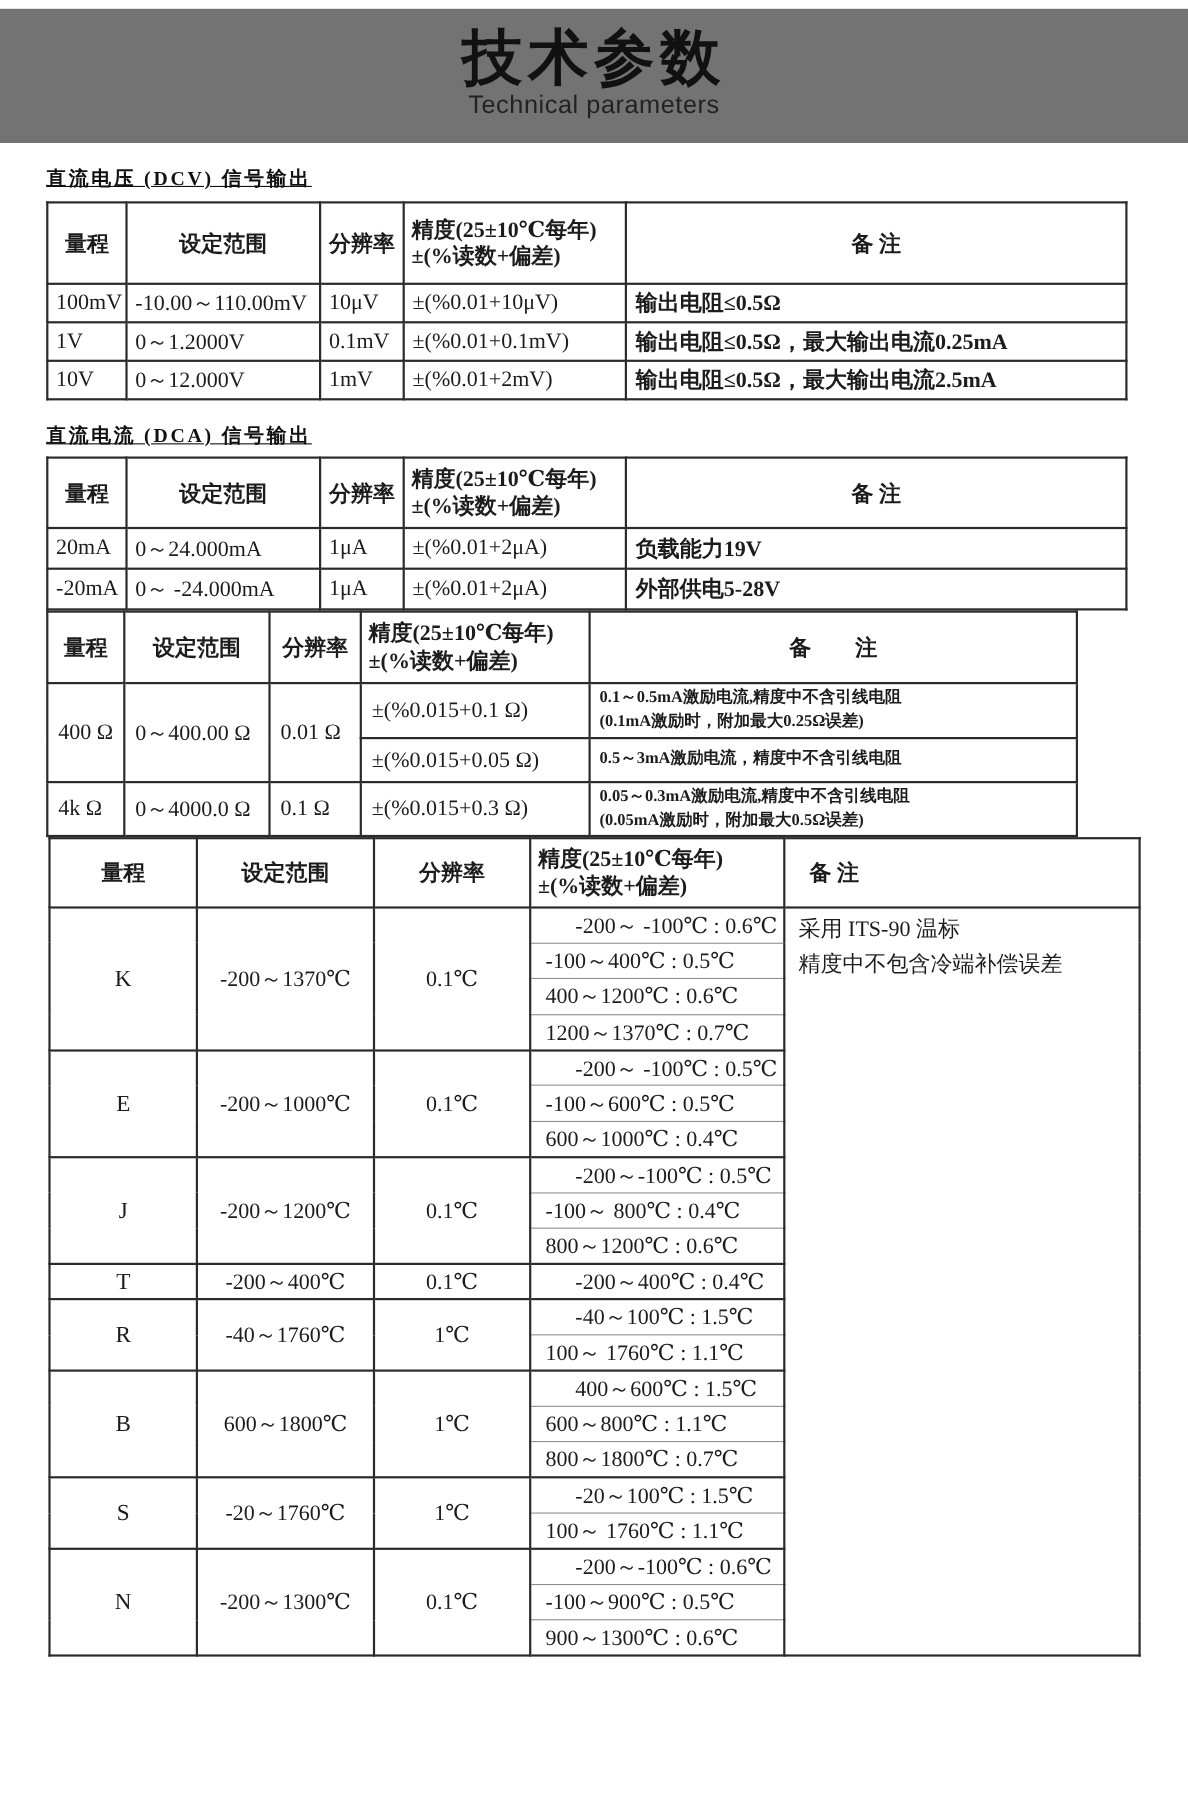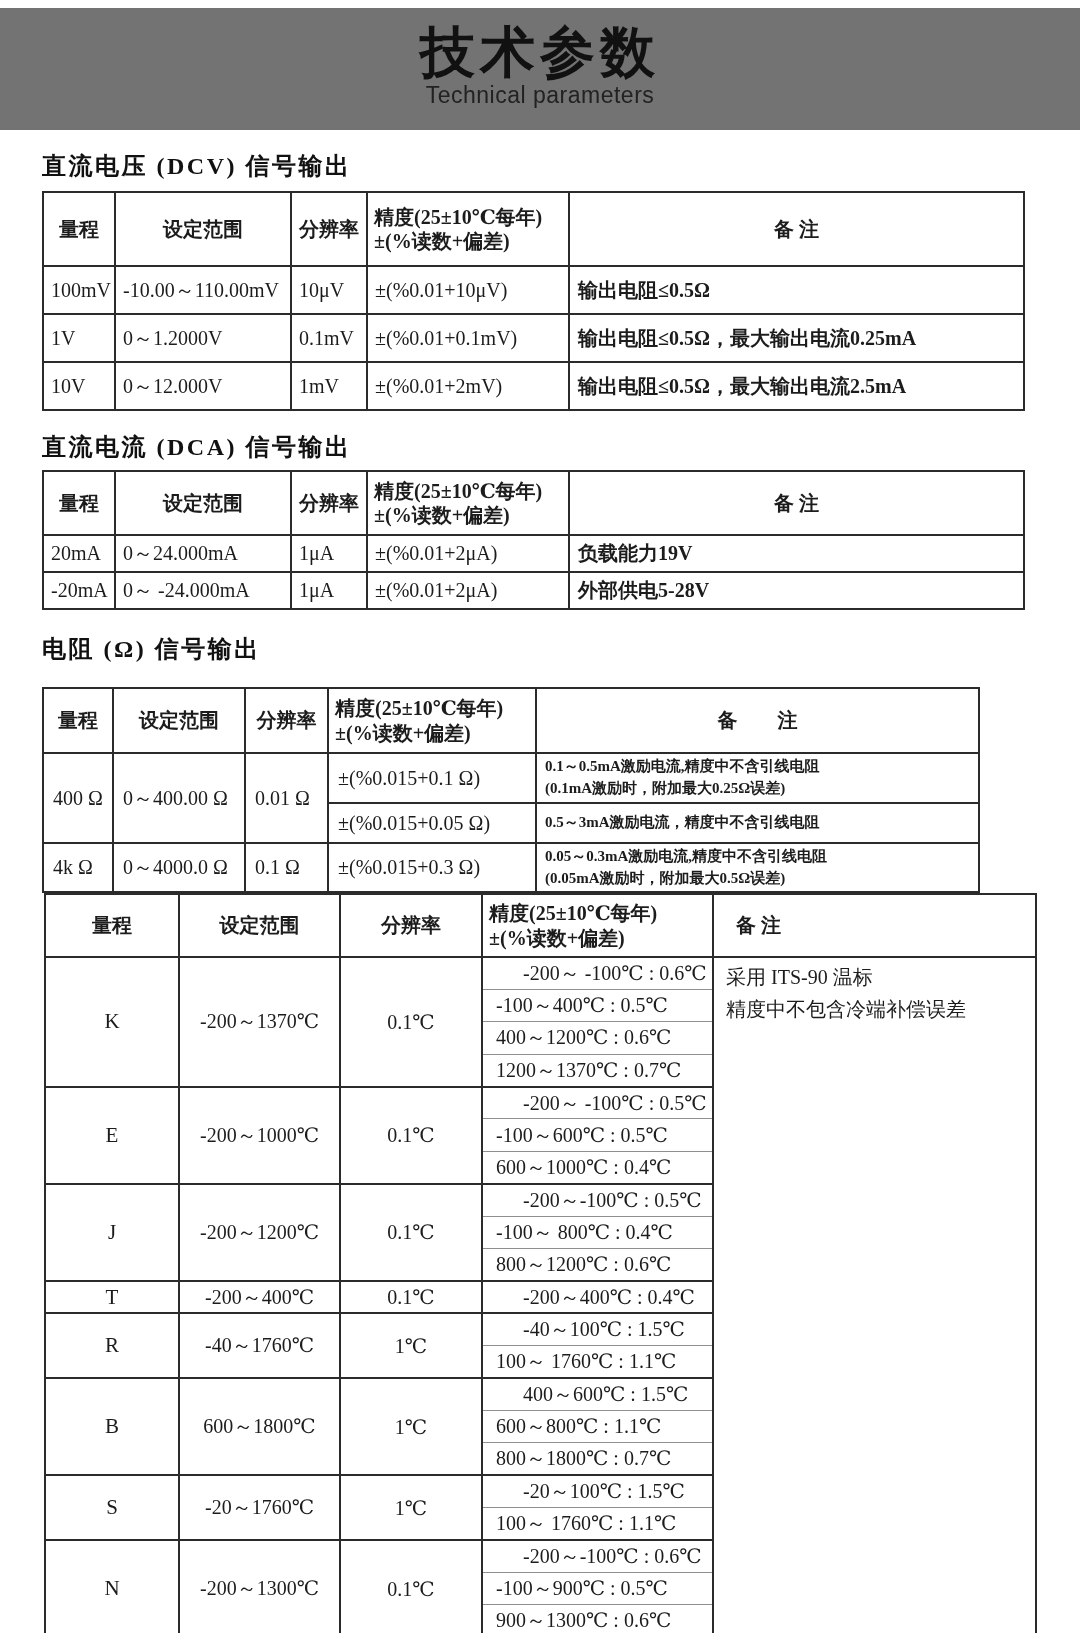--- a/index.html
+++ b/index.html
@@ -18,22 +18,23 @@
   .band .main-title {
     padding-top:16px; font-size:55px; font-weight:700;
     letter-spacing:5px; line-height:1.05; color:#111;
   }
   .band .sub-title {
     font-size:23px; font-weight:400; color:#222; letter-spacing:0.5px;
   }
   
   .content { margin-left:42px; }
   .sec-title {
-    font-size:24px; font-weight:700; letter-spacing:2.5px; color:#111;
+    font-size:18px; font-weight:700; letter-spacing:2.5px; color:#111;
     white-space:nowrap;
+    text-decoration:underline;
   }
   .st-dcv { margin-top:20px; margin-bottom:9px; }
   .st-dca { margin-top:20px; margin-bottom:7px; }
   .st-res { margin-top:23px; margin-bottom:22px; }
   .st-tc  { margin-top:19px; margin-bottom:6px; }
   
   table { border-collapse:collapse; table-layout:fixed; }
   td,th { border:2px solid #2b2b2b; overflow:hidden; white-space:nowrap; font-size:20px; }
   th { font-weight:700; text-align:center; }
   td { text-align:left; padding-left:7px; }
@@ -49,21 +50,21 @@
   .t-res col.c3{width:83px;}
   .t-res col.c4{width:208px;}
   .t-res col.c5{width:443px;}
   .t-tc { width:991px; margin-left:2px; }
   .t-tc col.c1{width:134px;}
   .t-tc col.c2{width:161px;}
   .t-tc col.c3{width:142px;}
   .t-tc col.c4{width:231px;}
   .t-tc col.c5{width:323px;}
   
-  .hdr-dcv th{height:74px;}  .r-dcv td{height:48px;}
+  .hdr-dcv th{height:74px;}  .r-dcv td{height:35px;}
   .hdr-dca th{height:64px;}  .r-dca td{height:37px;}
   .hdr-res th{height:65px;}
   .r-res-a td{height:50px;}  .r-res-b td{height:40px;}  .r-res-c td{height:49px;}
   .hdr-tc th{height:63px;}   .r-tc td{height:32.4px;}
   
   th.prec-h { text-align:left; padding-left:6px; font-weight:700; }
   th.prec-h div { line-height:1.22; }
   
   td.note { font-weight:600; padding-left:8px; }
   
@@ -164,21 +165,20 @@
     <tr class="r-dca">
       <td>-20mA</td>
       <td>0～ -24.000mA</td>
       <td>1μA</td>
       <td>±(%0.01+2μA)</td>
       <td class="note">外部供电5-28V</td>
     </tr>
   </tbody>
     </table>
 
-  <h2 class="sec-title st-res">电阻 (Ω) 信号输出</h2>
   <table class="t-res">
     <colgroup>
         <col class="c1">
         <col class="c2">
         <col class="c3">
         <col class="c4">
         <col class="c5">
       </colgroup>
     <tbody>
         <tr class="hdr-res">

